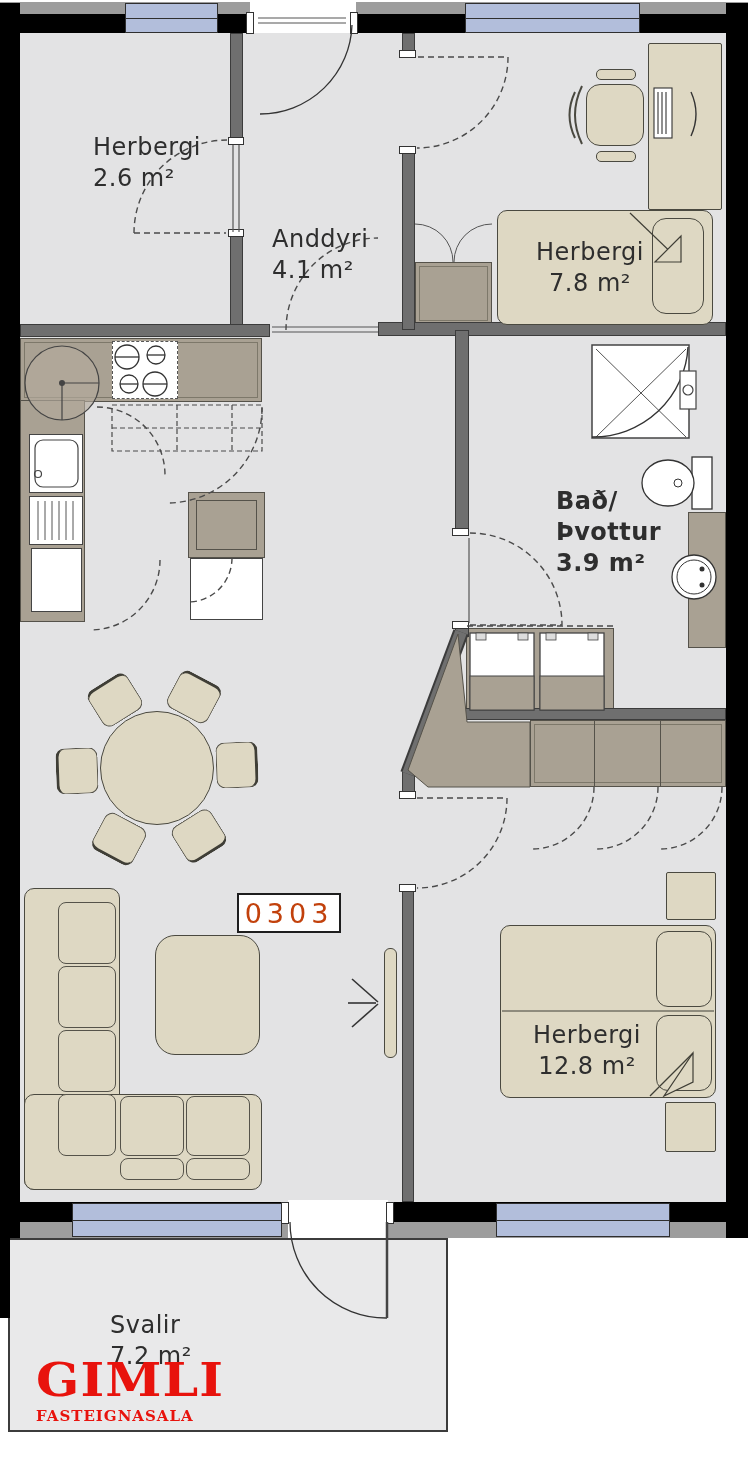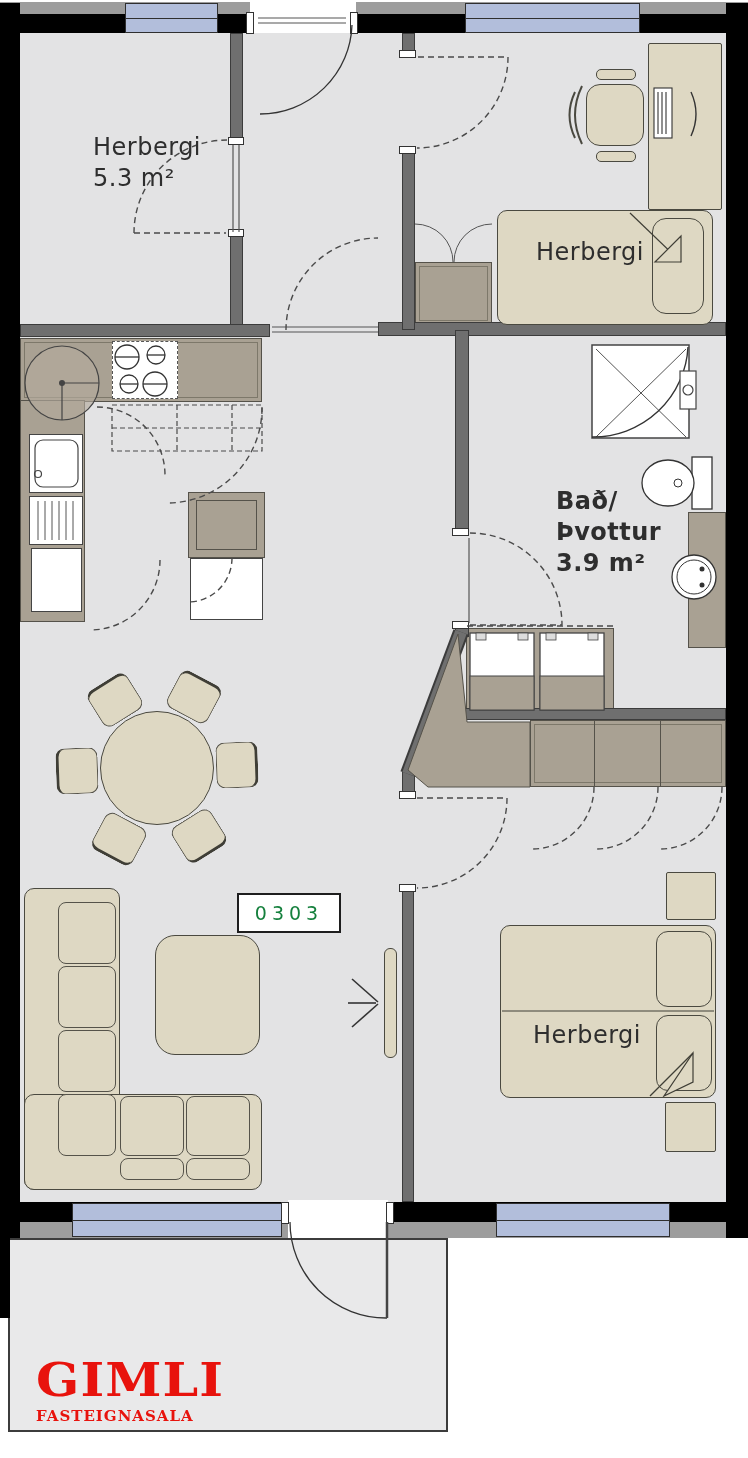--- a/index.html
+++ b/index.html
@@ -23,21 +23,21 @@
   .cush{background:#ded8c3;border:1px solid #55534a;box-sizing:border-box;z-index:11;}
   .white{background:#fff;border:1.5px solid #444;box-sizing:border-box;z-index:8;}
   .stove{background:#fff;border:1.5px dashed #555;box-sizing:border-box;z-index:8;}
   svg.lines{position:absolute;left:0;top:0;z-index:20;pointer-events:none;}
   
   .label{position:absolute;z-index:30;color:#2e2e2e;font-size:24px;line-height:31px;letter-spacing:0.5px;}
   .label span{display:block;}
   .center{text-align:center;}
   .unitbox{position:absolute;left:237px;top:893px;width:104px;height:40px;background:#fff;
            border:2px solid #1e1e1e;box-sizing:border-box;z-index:30;display:flex;
-           align-items:center;justify-content:center;font-size:19px;letter-spacing:5px;color:#15803d;}
+           align-items:center;justify-content:center;font-size:27px;letter-spacing:5px;color:#c2410c;}
   .logo{position:absolute;left:36px;top:1355px;z-index:30;color:#e8130d;}
   .logo .big{font-family:"DejaVu Serif",serif;font-weight:bold;font-size:47px;line-height:50px;
              letter-spacing:1px;transform:scaleX(1.08);transform-origin:left;}
   .logo .small{font-family:"DejaVu Serif",serif;font-weight:bold;font-size:15px;letter-spacing:1px;margin-top:2px;}
 </style>
 </head>
 <body>
 
 <div id="plan">
 
@@ -287,32 +287,42 @@
 
     <g fill="none" stroke="#333" stroke-width="1.6">
       <line x1="348" y1="1003" x2="376" y2="1003"></line>
       <line x1="352" y1="979" x2="378" y2="1002"></line>
       <line x1="352" y1="1027" x2="378" y2="1004"></line>
     </g>
   </svg>
 
   <div class="label" style="left:93px;top:132px;">
     <span>Herbergi</span>
-    <span>5.3 m²</span>
+    <span>2.6 m²</span>
+  </div>
+  <div class="label" style="left:272px;top:224px;">
+    <span>Anddyri</span>
+    <span>4.1 m²</span>
   </div>
   <div class="label center" style="left:495px;top:237px;width:190px;">
     <span>Herbergi</span>
+    <span>7.8 m²</span>
   </div>
   <div class="label" style="left:556px;top:486px;font-weight:bold;">
     <span>Bað/</span>
     <span>Þvottur</span>
     <span>3.9 m²</span>
   </div>
   <div class="label center" style="left:492px;top:1020px;width:190px;">
     <span>Herbergi</span>
+    <span>12.8 m²</span>
+  </div>
+  <div class="label" style="left:110px;top:1310px;">
+    <span>Svalir</span>
+    <span>7.2 m²</span>
   </div>
 
   <div class="unitbox">
     <span>0303</span>
   </div>
 
   <div class="logo">
     <div class="big">GIMLI</div>
     <div class="small">FASTEIGNASALA</div>
   </div>

